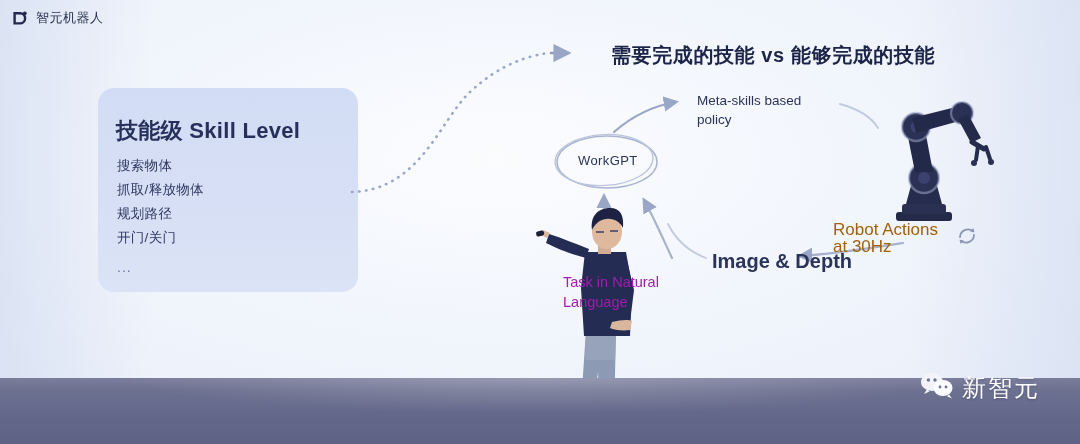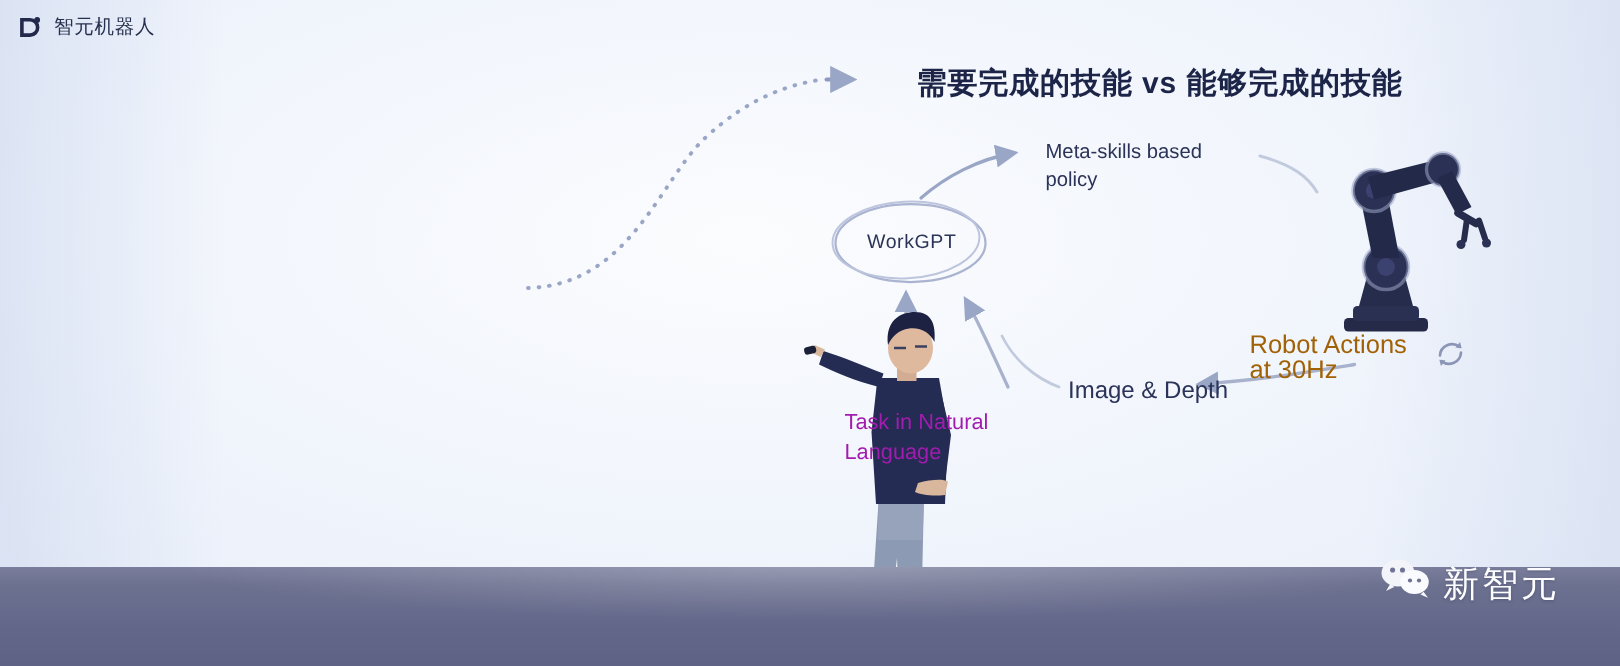--- a/index.html
+++ b/index.html
@@ -57,21 +57,21 @@
   
   .headline {
     position:absolute; left:576px; top:42px;
     font-size:20px; font-weight:700; color:#1c2448; letter-spacing:.6px; white-space:nowrap;margin-left:35px;
   }
 
   
   .dg { position:absolute; color:#2b3458; }
   .dg-meta { left:697px; top:91px; font-size:13.5px; line-height:19px; font-weight:500; width:130px; }
   .dg-replan { left:700px; top:172px; font-size:15.5px; font-weight:600; white-space:nowrap; }
-  .dg-imgdepth { left:712px; top:251px; font-size:16px; font-weight:400; line-height:20px; }
+  .dg-imgdepth { left:712px; top:251px; font-size:20px; font-weight:700; line-height:20px; }
   .dg-robot { left:833px; top:221px; font-size:17px; line-height:17px; color:#a16207; width:120px; }
   .dg-task { left:563px; top:272px; font-size:14.5px; line-height:20px; color:#a21caf; width:130px; }
 
   .workgpt-label {
     position:absolute; left:578px; top:153px; font-size:13px; font-weight:400;
     color:#2b3458; letter-spacing:.4px;
   }
 
   svg.lay { position:absolute; left:0; top:0; width:1080px; height:444px; overflow:visible; }
 
@@ -92,20 +92,30 @@
   <div class="brand">
     <span class="brand-mark">
       <svg width="17" height="17" viewBox="0 0 17 17">
         <path d="M2.6 3.2 h5.4 a5.1 5.1 0 0 1 0 10.2 H2.6 Z" fill="none" stroke="#23294b" stroke-width="2.4"></path>
         <circle cx="12.8" cy="3.3" r="1.9" fill="#23294b"></circle>
       </svg>
     </span>
     <span class="brand-text">智元机器人</span>
   </div>
 
+  <div class="skill-card">
+    <div class="skill-title">技能级 Skill Level</div>
+    <div class="skill-list">
+      <div class="skill-item">搜索物体</div>
+      <div class="skill-item">抓取/释放物体</div>
+      <div class="skill-item">规划路径</div>
+      <div class="skill-item">开门/关门</div>
+      <div class="skill-more">...</div>
+    </div>
+  </div>
 
   <svg class="lay" viewBox="0 0 1080 444">
     <defs>
       <marker id="ah" viewBox="0 0 10 10" refX="8" refY="5" markerWidth="7" markerHeight="7" orient="auto-start-reverse">
         <path d="M0 0 L10 5 L0 10 z" fill="#9aa6c6"></path>
       </marker>
       <marker id="ahd" viewBox="0 0 10 10" refX="8" refY="5" markerWidth="6.5" markerHeight="6.5" orient="auto-start-reverse">
         <path d="M0 0 L10 5 L0 10 z" fill="#5a6party"></path>
       </marker>
       <marker id="ahdark" viewBox="0 0 10 10" refX="8" refY="5" markerWidth="6" markerHeight="6" orient="auto-start-reverse">

